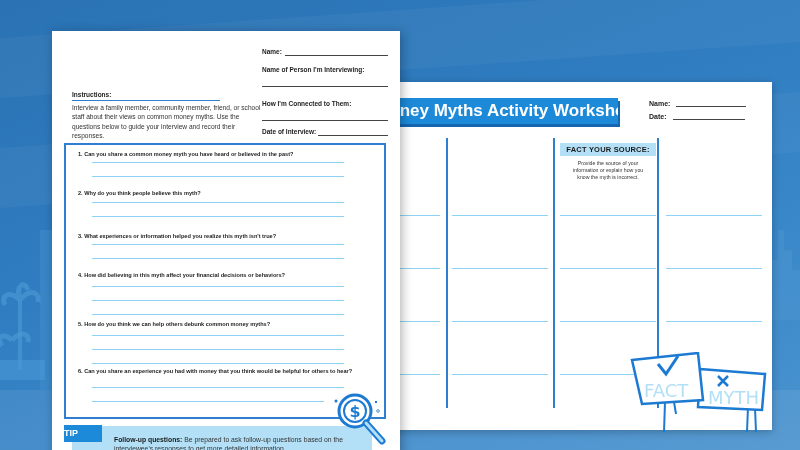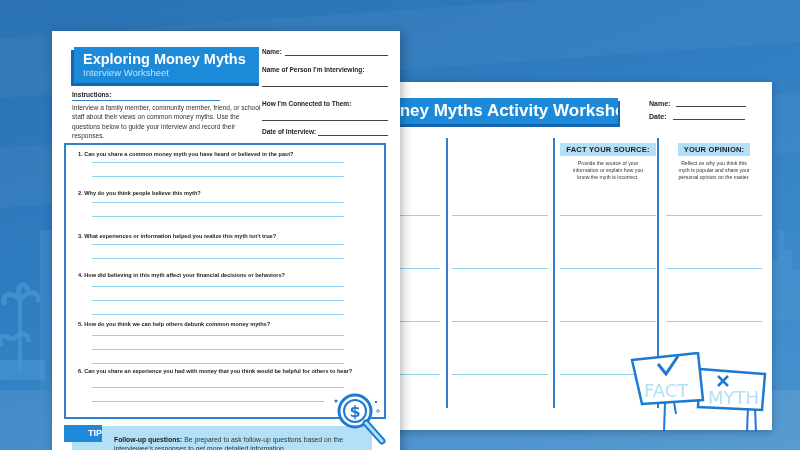--- a/index.html
+++ b/index.html
@@ -99,21 +99,21 @@
 
   .magnifier { position: absolute; left: 278px; top: 358px; width: 60px; height: 60px; }
 
   .tip-box {
     position: absolute; left: 20px; top: 395px; width: 300px; height: 35px;
     background: #b3e0f7;
   }
   .tip-label {
     position: absolute; left: 12px; top: 394px; width: 38px; height: 17px;
     background: #1c8ad8; color: #fff; font-weight: 700; font-size: 9px;
-    text-align: right; line-height: 17px;
+    text-align: left; line-height: 17px;
   }
   .tip-text { position: absolute; left: 62px; top: 404px; width: 255px; font-size: 6.8px; line-height: 9px; color: #333; }
   .tip-text b { color: #1a1a1a; }
 </style>
 </head>
 <body>
 
 <div class="bg-stripe" style="top:10px;"></div>
 <div class="bg-stripe" style="top:120px;"></div>
 <div class="bg-bottom"></div>
@@ -141,24 +141,20 @@
       </div>
   </div>
 
   <div class="col-divider" style="left:86px;"></div>
   <div class="col-divider" style="left:193px;"></div>
   <div class="col" style="left:197px; width:102px; text-align:center;">
     <span class="col-head">FACT YOUR SOURCE:</span>
     <div class="col-body">Provide the source of your<br>information or explain how you<br>know the myth is incorrect.</div>
   </div>
   <div class="col-divider" style="left:297px;"></div>
-  <div class="col" style="left:302px; width:104px; text-align:center;">
-    <span class="col-head">YOUR OPINION:</span>
-    <div class="col-body">Reflect on why you think this<br>myth is popular and share your<br>personal opinion on the matter.</div>
-  </div>
 
   <div class="col-line" style="left:10px; top:133px; width:70px;"></div>
   <div class="col-line" style="left:92px; top:133px; width:96px;"></div>
   <div class="col-line" style="left:200px; top:133px; width:96px;"></div>
   <div class="col-line" style="left:306px; top:133px; width:96px;"></div>
 
   <div class="col-line" style="left:10px; top:186px; width:70px;"></div>
   <div class="col-line" style="left:92px; top:186px; width:96px;"></div>
   <div class="col-line" style="left:200px; top:186px; width:96px;"></div>
   <div class="col-line" style="left:306px; top:186px; width:96px;"></div>
@@ -186,24 +182,20 @@
   <g>
     <line x1="35" y1="50" x2="34" y2="80" stroke="#1c7ad2" stroke-width="2"></line>
     <line x1="44" y1="50" x2="46" y2="62" stroke="#1c7ad2" stroke-width="2"></line>
     <polygon points="2,8 68,1 73,48 12,52" fill="#fff" stroke="#1c7ad2" stroke-width="2.5"></polygon>
     <path d="M28 12 L36 22 L48 4" stroke="#1c7ad2" stroke-width="3" fill="none"></path>
     <text x="14" y="45" font-family="DejaVu Sans, sans-serif" font-size="18" fill="#b3e0f7">FACT</text>
   </g>
 </svg>
 
 <div class="front-page">
-  <div class="front-title-box">
-    <div class="front-title">Exploring Money Myths</div>
-    <div class="front-subtitle">Interview Worksheet</div>
-  </div>
 
   <div class="front-meta">
     <span class="item" style="top:0;">Name:</span>
     <div class="uline" style="left:23px; top:7px; width:103px;"></div>
     <span class="item" style="top:18px;">Name of Person I'm Interviewing:</span>
     <div class="uline" style="left:0; top:38px; width:126px;"></div>
     <span class="item" style="top:52px;">How I'm Connected to Them:</span>
     <div class="uline" style="left:0; top:72px; width:126px;"></div>
     <span class="item" style="top:80px;">Date of Interview:</span>
     <div class="uline" style="left:56px; top:87px; width:70px;"></div>

